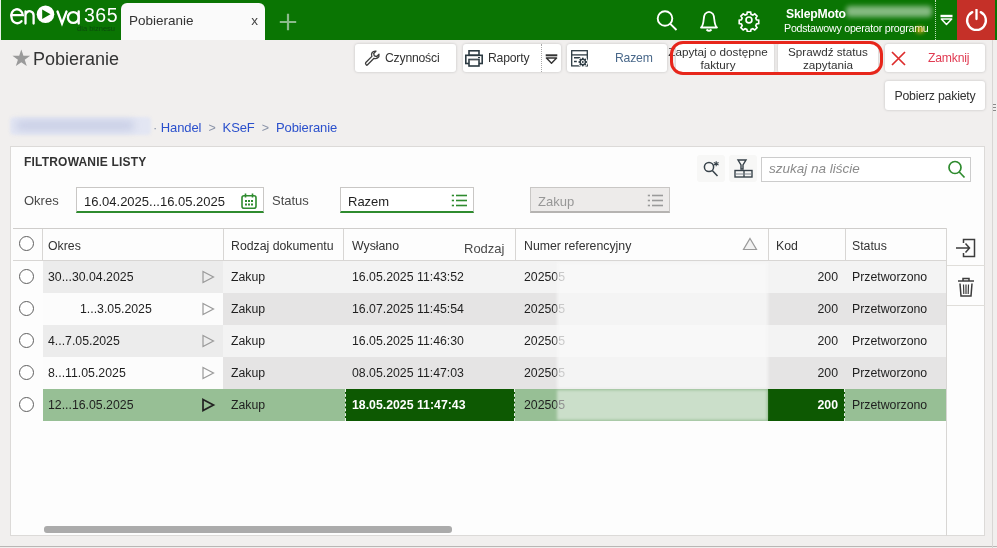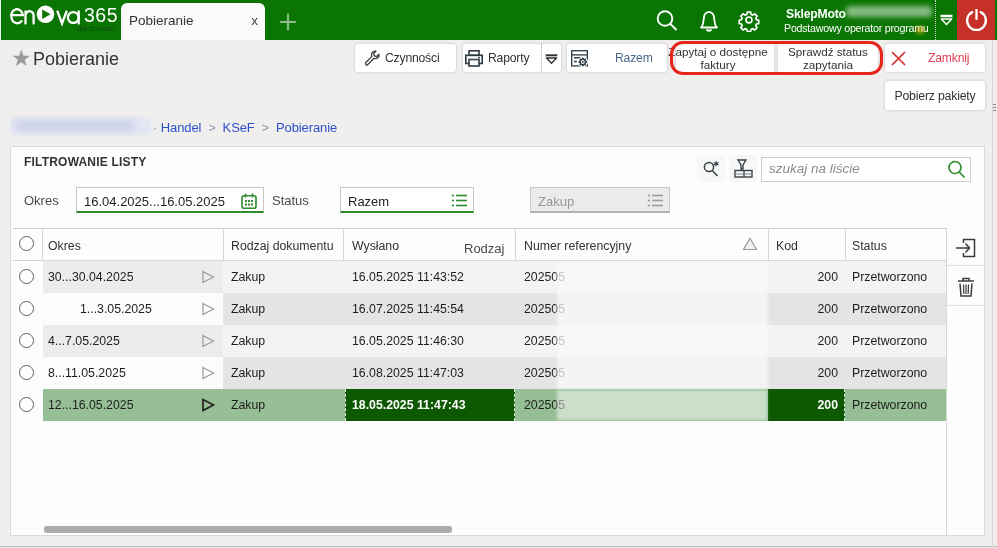--- a/index.html
+++ b/index.html
@@ -265,21 +265,21 @@
 <div class="rowtxt" style="left:852px;top:334px;">Przetworzono</div>
 
 <div class="cell" style="left:43px;top:357px;width:180px;height:32px;background:#fcfcfc;"></div>
 <div class="cell" style="left:223px;top:357px;width:723px;height:32px;background:#e5e4e4;"></div>
 <div class="circ" style="top:365px;"></div>
 <div class="rowtxt" style="left:48px;top:366px;">8...11.05.2025</div>
 <svg class="abs" style="left:200px;top:365px" width="16" height="16" viewBox="0 0 16 16">
     <path d="M3 2.5 L13.5 8 L3 13.5 Z" fill="none" stroke="#9a9a9a" stroke-width="1.2"></path>
   </svg>
 <div class="rowtxt" style="left:231px;top:366px;">Zakup</div>
-<div class="rowtxt" style="left:352px;top:366px;">16.08.2025 11:47:03</div>
+<div class="rowtxt" style="left:352px;top:366px;">08.05.2025 11:47:03</div>
 <div class="rowtxt" style="left:524px;top:366px;">202505</div>
 <div class="rowtxt" style="left:768px;top:366px;width:70px;text-align:right;">200</div>
 <div class="rowtxt" style="left:852px;top:366px;">Przetworzono</div>
 <div class="abs" style="left:557px;top:262px;width:211px;height:127px;background:rgba(249,248,248,0.78);filter:blur(1.5px);"></div>
 
 <div class="cell" style="left:43px;top:389px;width:903px;height:32px;background:#97bf95;"></div>
 <div class="cell" style="left:345px;top:389px;width:170px;height:32px;background:#0d5902;border-left:1px dashed rgba(255,255,255,0.9);border-right:1px dashed rgba(255,255,255,0.9);"></div>
 <div class="cell" style="left:768px;top:389px;width:77px;height:32px;background:#0d5902;border-right:1px dashed rgba(255,255,255,0.9);"></div>
 <div class="circ" style="top:397px;"></div>
 <div class="rowtxt" style="left:48px;top:398px;">12...16.05.2025</div>

